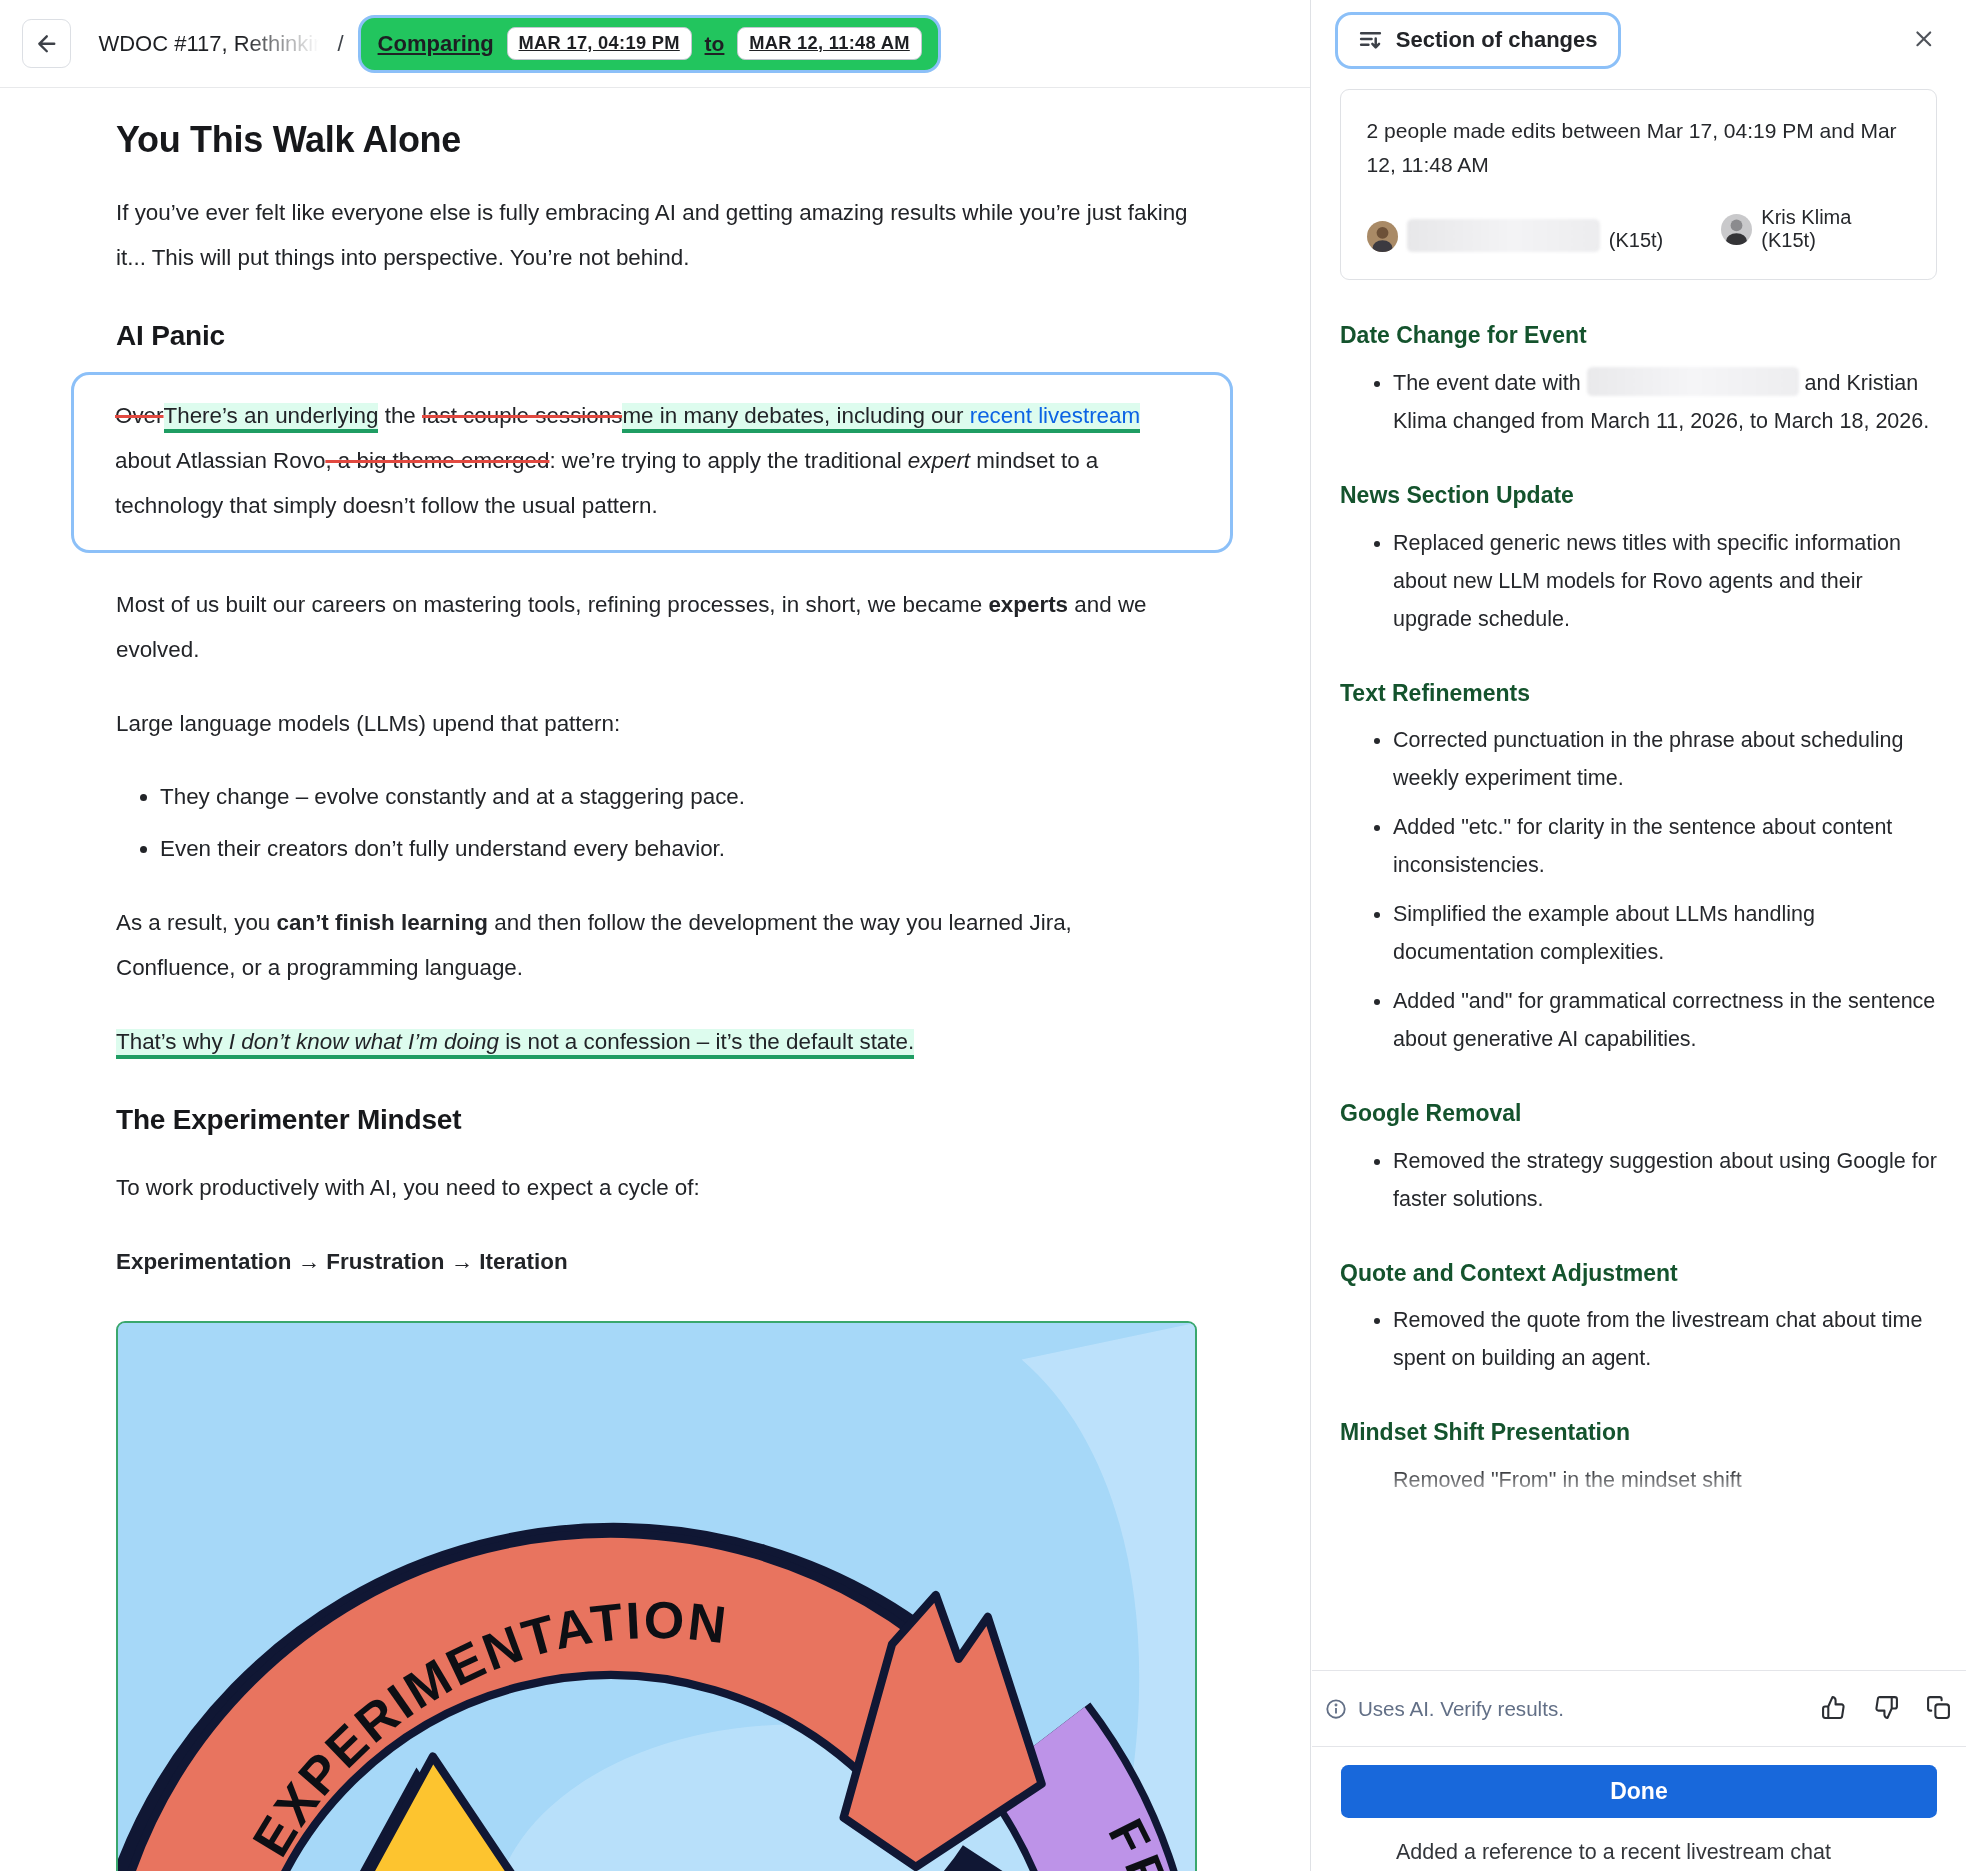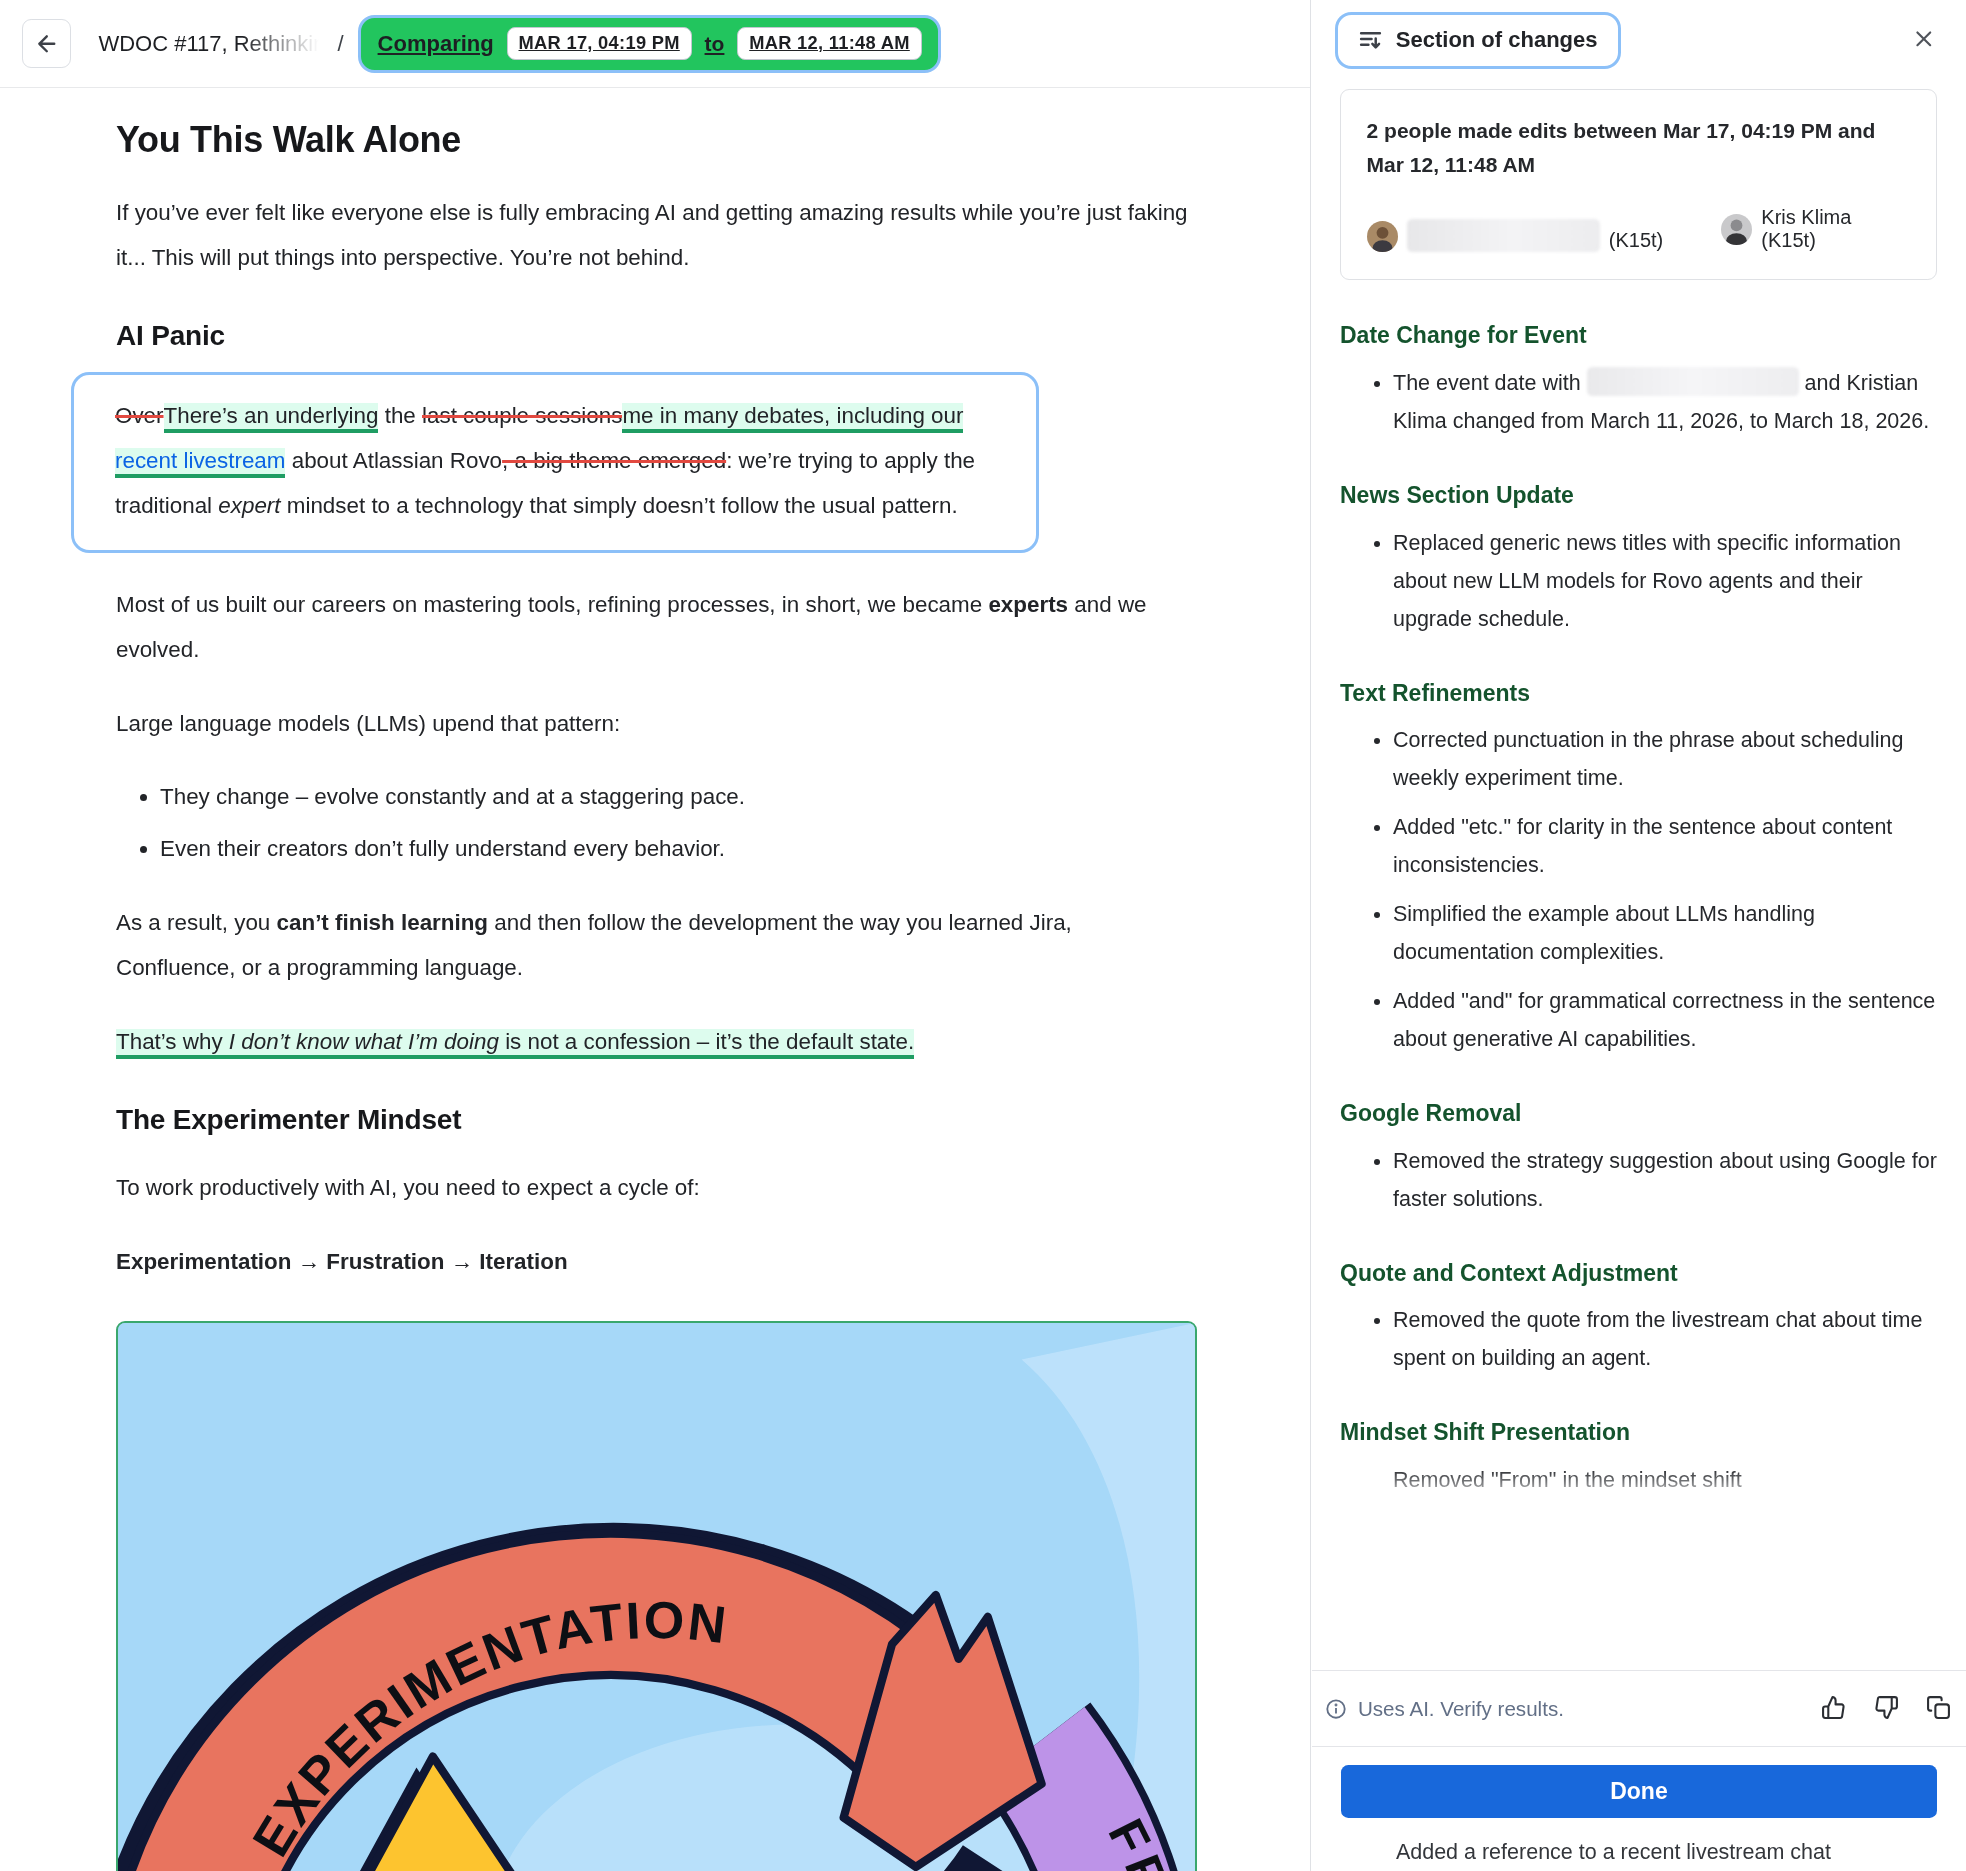--- a/index.html
+++ b/index.html
@@ -26,21 +26,21 @@
   .compare-pill .cmp-word { font-size:22px; font-weight:700; color:#1d1f23; }
   .compare-pill .cmp-to { font-size:21px; font-weight:600; color:#1d1f23; }
   .date-chip { border:1.8px solid #c2c7d0; border-radius:8.2px; padding:3.7px 11px 4.6px;
     font-size:18.3px; font-weight:700; letter-spacing:0.3px; color:#1d1f23; background:#fff; cursor:pointer; }
 
   .doc-content { padding:31px 113px 0 116px; }
   h1.doc-title { font-size:36px; font-weight:700; color:#17181b; letter-spacing:-0.3px; }
   .doc-content p.body { font-size:22.4px; line-height:45px; color:#222428; margin-top:29px; }
   h2.doc-h2 { font-size:28px; font-weight:700; color:#17181b; margin-top:40px; letter-spacing:-0.2px; }
 
-  .diff-box { margin:20px 0 0 -45px; width:968px; border:3.7px solid #8cc0f8; border-radius:18.3px;
+  .diff-box { margin:20px 0 0 -45px; width:1162px; border:3.7px solid #8cc0f8; border-radius:18.3px;
     padding:18.3px 41px 22px; }
   .diff-box p { font-size:22.4px; line-height:45px; color:#222428; }
   .seg-del { text-decoration:line-through; text-decoration-color:#e24940; text-decoration-thickness:3.2px; }
   .seg-ins { background:#ddfcee; border-bottom:4.1px solid #1f9d63; padding-bottom:0.9px; }
   .seg-link { color:#0b63e4; }
   .seg-it { font-style:italic; }
 
   ul.doc-bullets { margin-top:27.4px; padding-left:44px; }
   ul.doc-bullets li { font-size:22.4px; line-height:45px; color:#222428; margin-top:7.3px; }
   .ins-sentence { background:#ddfcee; border-bottom:4.1px solid #1f9d63; padding-bottom:0.9px; }
@@ -57,21 +57,21 @@
   .summary-pill { display:flex; align-items:center; gap:12.8px; border:3.7px solid #8cc0f8;
     border-radius:16.4px; height:57px; padding:0 20px; background:#fff; }
   .summary-pill svg { width:25px; height:25px; stroke:#3d4148; stroke-width:2.4; fill:none;
     stroke-linecap:round; stroke-linejoin:round; }
   .summary-pill .lbl { font-size:22px; font-weight:700; color:#222428; }
   .close-btn { margin-left:auto; background:none; border:none; cursor:pointer; padding:5.5px; }
   .close-btn svg { width:25.6px; height:25.6px; stroke:#50545b; stroke-width:2; fill:none; stroke-linecap:round; }
 
   .panel-body { padding:9.1px 29px 0; }
   .edits-card { border:0.9px solid #dfe1e5; border-radius:9.1px; padding:24px 25.6px 27.4px; }
-  .edits-card .card-text { font-size:21px; font-weight:700; line-height:34px; color:#26282c; }
+  .edits-card .card-text { font-size:21px; font-weight:400; line-height:34px; color:#26282c; }
   .card-users { display:flex; align-items:flex-end; margin-top:24px; }
   .avatar { width:31px; height:31px; border-radius:50%; overflow:hidden; flex:none; }
   .blur-name { display:inline-block; width:194px; height:33px; border-radius:5.5px;
     background:linear-gradient(90deg,#e7e7e9,#f3f3f5 55%,#ececee); filter:blur(1.4px); margin:0 9.1px; }
   .user-suffix { font-size:20px; color:#26282c; }
   .user-name { font-size:20px; color:#26282c; margin-left:9.1px; }
   .user-2 { display:flex; align-items:center; margin-left:58px; }
 
   .sec-title { font-size:23px; font-weight:700; color:#14532d; margin-top:42px; }
   ul.sec-bullets { margin-top:14.6px; padding-left:53px; }

